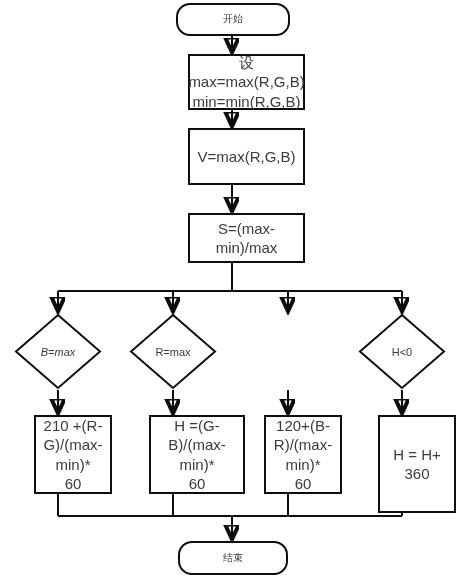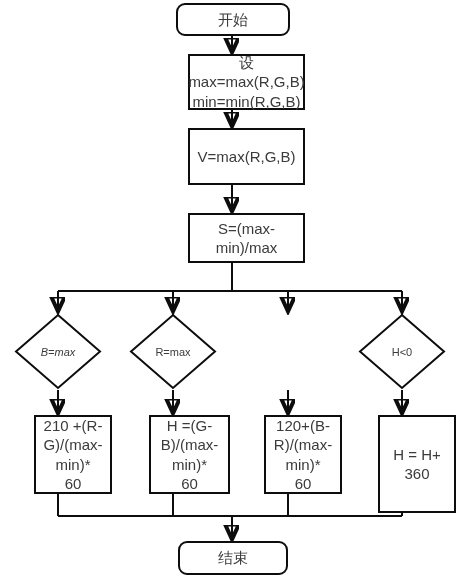--- a/index.html
+++ b/index.html
@@ -28,22 +28,22 @@
     align-items: center;
     justify-content: center;
     text-align: center;
     color: #3b3b3b;
     background: #ffffff;
     line-height: 1.28;
     white-space: pre-line;
   }
   .terminator {
     border: 2px solid #0d0d0d;
-    border-radius: 9px;
-    font-size: 15px;
+    border-radius: 14px;
+    font-size: 10px;
   }
   .process {
     border: 2px solid #0d0d0d;
     font-size: 15px;
     margin-left: 15px;
   }
   .decision-wrap {
     position: absolute;
   }
   .decision-shape {
@@ -162,21 +162,21 @@
       <polygon points="44,2 86,38.5 44,75 2,38.5"></polygon>
     </svg>
     <div class="decision-label">H&lt;0</div>
   </div>
 
   <div class="node process" style="left:19px; top:415px; width:78px; height:79px;">
     <span>210 +(R-G)/(max-min)*
 60</span>
   </div>
 
-  <div class="node process" style="left:134px; top:415px; width:81px; height:79px;align-items:center;">
+  <div class="node process" style="left:134px; top:415px; width:96px; height:79px;align-items:center;">
     <span>H =(G-B)/(max-min)*
 60</span>
   </div>
 
   <div class="node process" style="left:249px; top:415px; width:78px; height:79px;">
     <span>120+(B-R)/(max-min)*
 60</span>
   </div>
 
   <div class="node process" style="left:363px; top:415px; width:78px; height:98px;">

